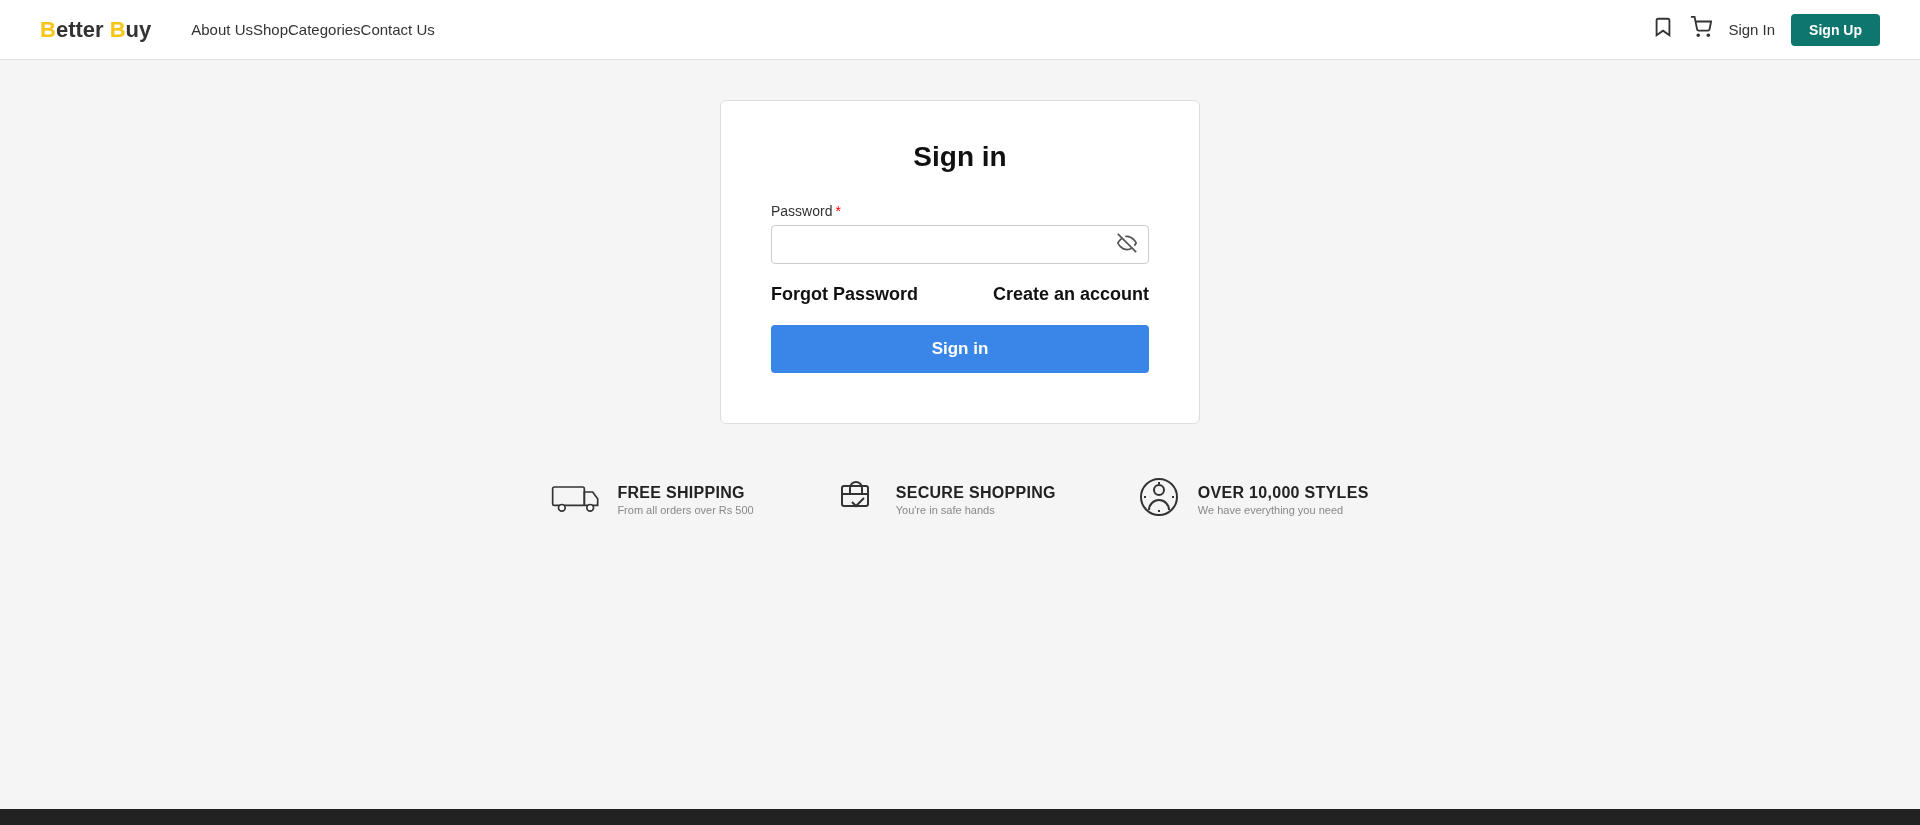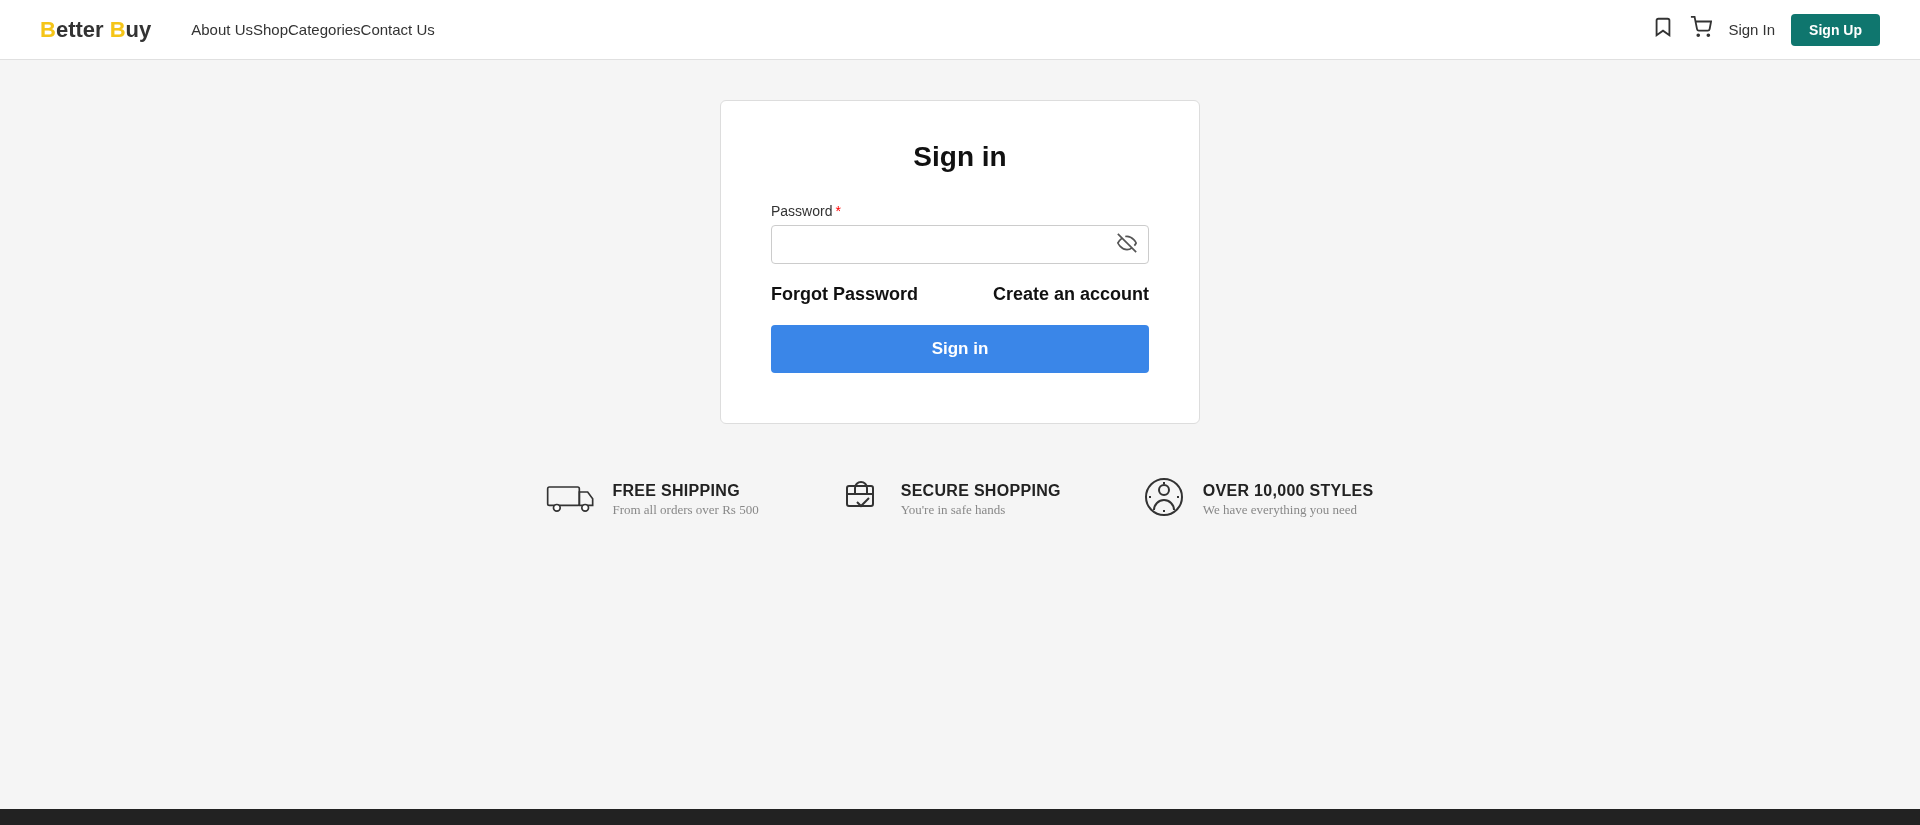--- a/index.html
+++ b/index.html
@@ -162,24 +162,23 @@
       line-height: 1;
     }
     .feature-text .feature-title {
       font-size: 16px;
       font-weight: bold;
       color: #222;
       text-transform: uppercase;
       letter-spacing: 0.3px;
     }
     .feature-text .feature-sub {
-      font-size: 13px;
+      font-size: 11px;
       color: #888;
       margin-top: 2px;
-      font-family: Liberation Serif, serif;
     }
 
     
     .footer-bar {
       background: #222;
       height: 16px;
       width: 100%;
       position: fixed;
       bottom: 0;
     }

